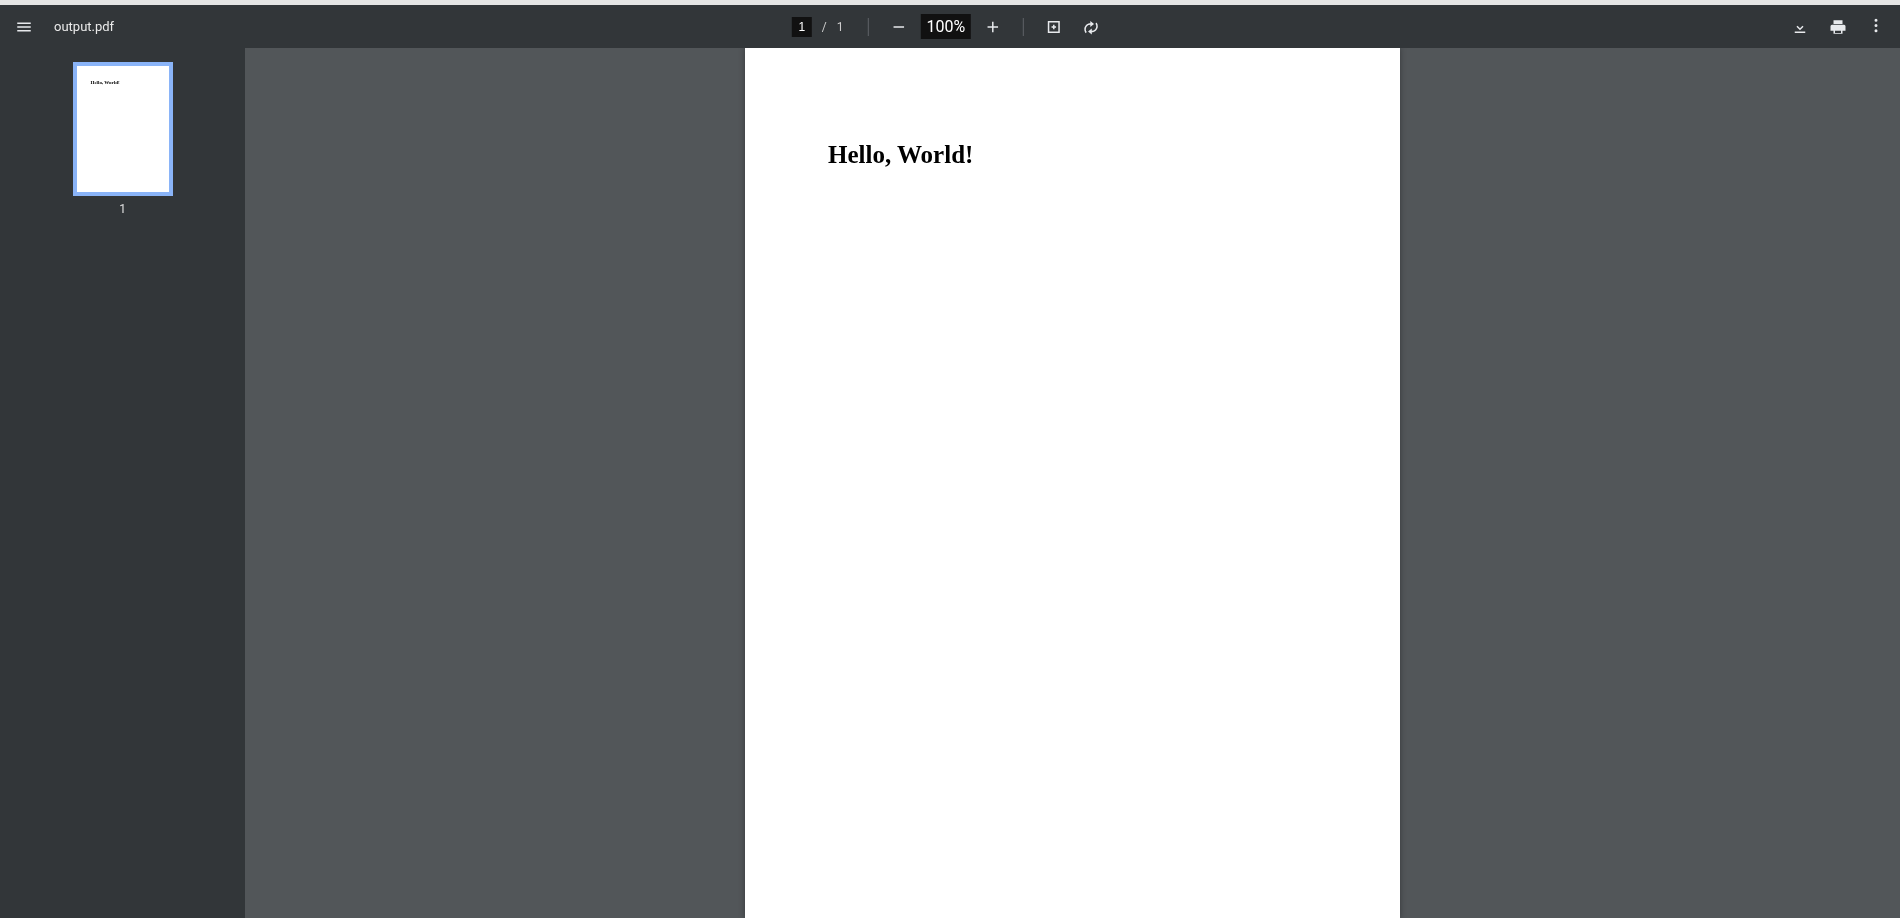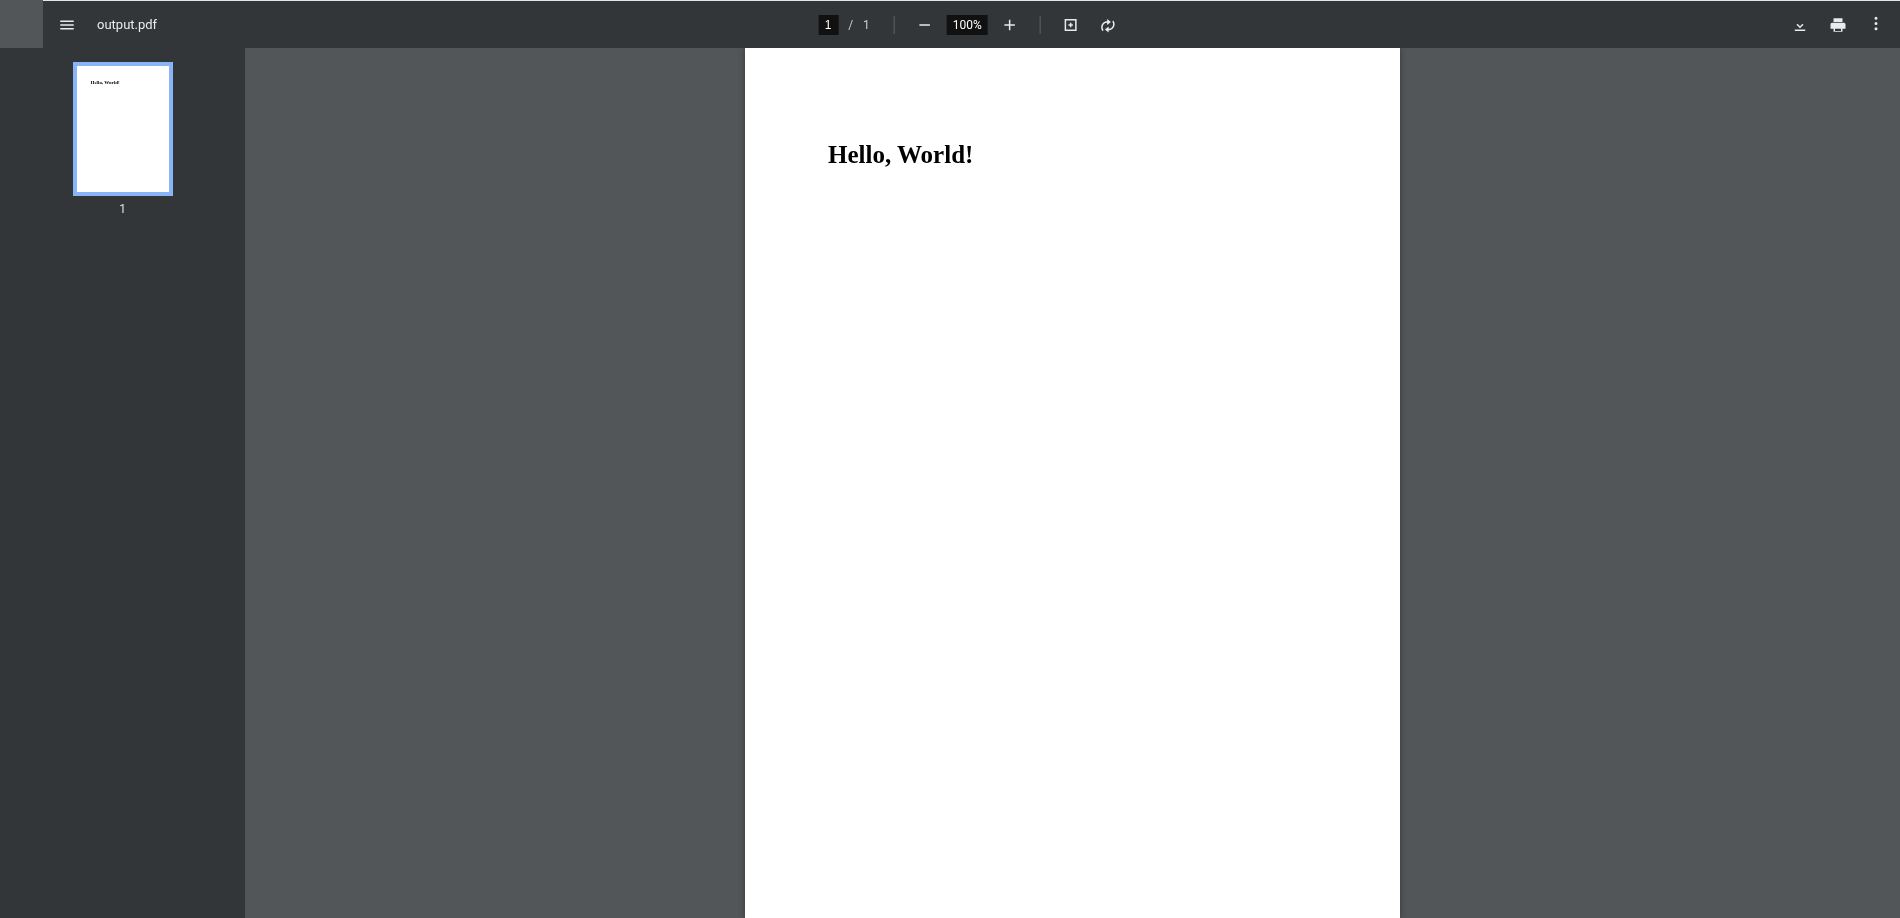--- a/index.html
+++ b/index.html
@@ -9,27 +9,26 @@
     background: #525659;
     color: #fff;
     display: flex;
     flex-direction: column;
   }
 
   
   .toolbar {
     height: 48px;
     background: #323639;
-    border-top: 1px solid #e5e5e5;
+    border-top: 5px solid #e5e5e5;
     display: flex;
     align-items: center;
     padding: 0 8px;
     position: relative;
     flex: 0 0 auto;
-    margin-left: 43px;
   }
   .toolbar-left { display: flex; align-items: center; gap: 14px; }
   .toolbar-center {
     position: absolute; left: 50%; top: 0; height: 100%;
     transform: translateX(-50%);
     display: flex; align-items: center; gap: 6px;
   }
   .toolbar-right { margin-left: auto; display: flex; align-items: center; gap: 6px; }
 
   .icon-btn {
@@ -47,21 +46,21 @@
     width: 20px; height: 20px; text-align: center;
     background: #111; color: #fff; border: none; font-size: 12px;
     outline: none;
   }
   .page-sep { color: #ccc; font-size: 12px; padding: 0 4px; }
   .page-total { color: #ccc; font-size: 12px; padding-right: 10px; }
 
   .vdiv { width: 1px; height: 18px; background: #5f6368; margin: 0 8px; }
 
   .zoom-level {
-    background: #111; color: #fff; font-size: 12px;
+    background: #111; color: #fff; font-size: 16px;
     padding: 3px 6px; min-width: 38px; text-align: center;
   }
 
   
   .workspace { flex: 1 1 auto; display: flex; min-height: 0; }
 
   .sidebar {
     width: 245px; flex: 0 0 auto;
     background: #323639;
     padding-top: 14px;

